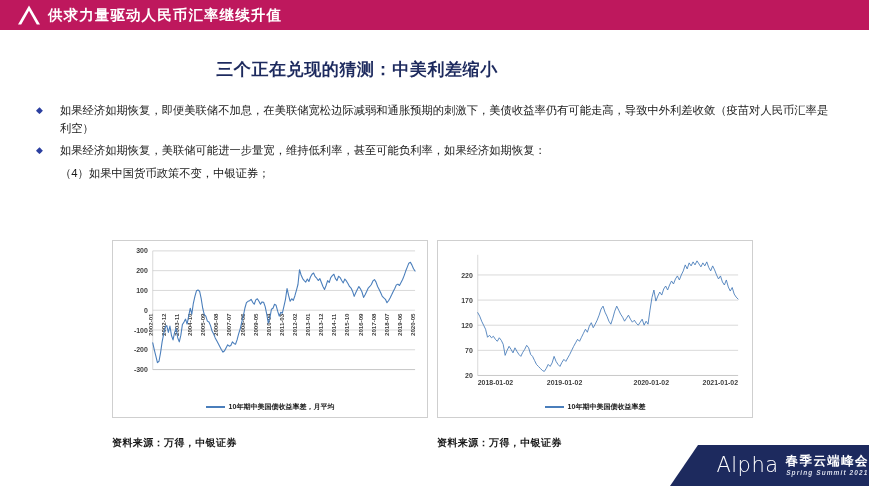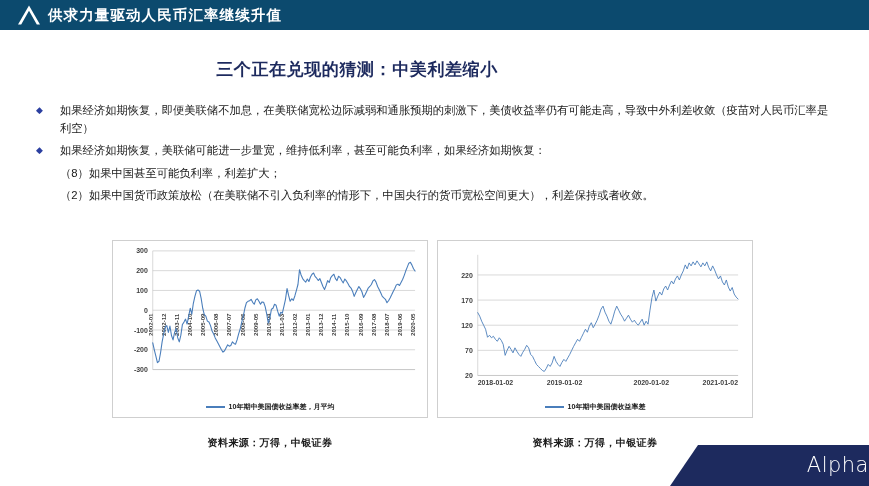--- a/index.html
+++ b/index.html
@@ -15,21 +15,21 @@
     font-family: "Liberation Sans", "DejaVu Sans", sans-serif;
     color: #1a1a1a;
   }
 
   
   #header-bar {
     position: absolute;
     left: 0; top: 0;
     width: 869px;
     height: 30px;
-    background: #0c4a6e;
+    background: #be185d;
     display: flex;
     align-items: center;
   }
   #header-logo {
     width: 30px;
     height: 30px;
     margin-left: 14px;
     display: flex;
     align-items: center;
     justify-content: center;
@@ -120,21 +120,20 @@
   }
   .legend-swatch {
     display: inline-block;
     width: 19px;
     height: 2px;
     background: #4a7ebb;
   }
 
   .chart-source {
     margin-top: 18px;
-    text-align: center;
     font-size: 10px;
     font-weight: bold;
     color: #1a1a1a;
     letter-spacing: 0.4px;
   }
 
   
   #footer-badge {
     position: absolute;
     right: 0;
@@ -215,26 +214,23 @@
   </div>
 
   <div class="bullet-row">
     <span class="bullet-marker">◆</span>
     <span class="bullet-text">
       <span class="b">如果经济如期恢复</span><span>，美联储可能进一步量宽，维持低利率，甚至可能负利率，如果经济如期恢复：</span>
     </span>
   </div>
 
   <div class="num-row">
-    <span>（8）如果中国</span><span class="b">甚至可能负利率，利差扩大</span><span>；</span>
-  </div>
-
-  <div class="num-row">
-    <span>（2）如果中国</span><span class="b">货币政策放松</span><span>（在美联储不引入负利率的情形下，中国央行的货币宽松空间更大），</span><span class="b">利差保持或者收敛。</span>
-  </div>
+    <span>（4）如果中国</span><span class="b">货币政策不变，中银证券</span><span>；</span>
+  </div>
+
 
 </div>
 
 <div class="chart-block" id="chart-block-left">
   <div class="chart-frame">
     <svg class="chart-svg" id="svg-chart-0" viewBox="0 0 316 178" preserveAspectRatio="none">
         <line x1="40" y1="130" x2="304" y2="130" stroke="#bfbfbf" stroke-width="0.6"></line>
         <text x="35" y="132.6" text-anchor="end" class="axis-label">-300</text>
         <line x1="40" y1="110" x2="304" y2="110" stroke="#bfbfbf" stroke-width="0.6"></line>
         <text x="35" y="112.6" text-anchor="end" class="axis-label">-200</text>
@@ -305,13 +301,17 @@
     <div class="chart-legend">
       <span class="legend-swatch"></span>
       <span>10年期中美国债收益率差</span>
     </div>
   </div>
   <div class="chart-source">资料来源：万得，中银证券</div>
 </div>
 
 <div id="footer-badge">
   <span id="footer-alpha">Alpha</span>
+  <span id="footer-cn-wrap">
+    <span id="footer-cn">春季云端峰会</span>
+    <span id="footer-en">Spring Summit 2021</span>
+  </span>
 </div>
 
 </body></html>

